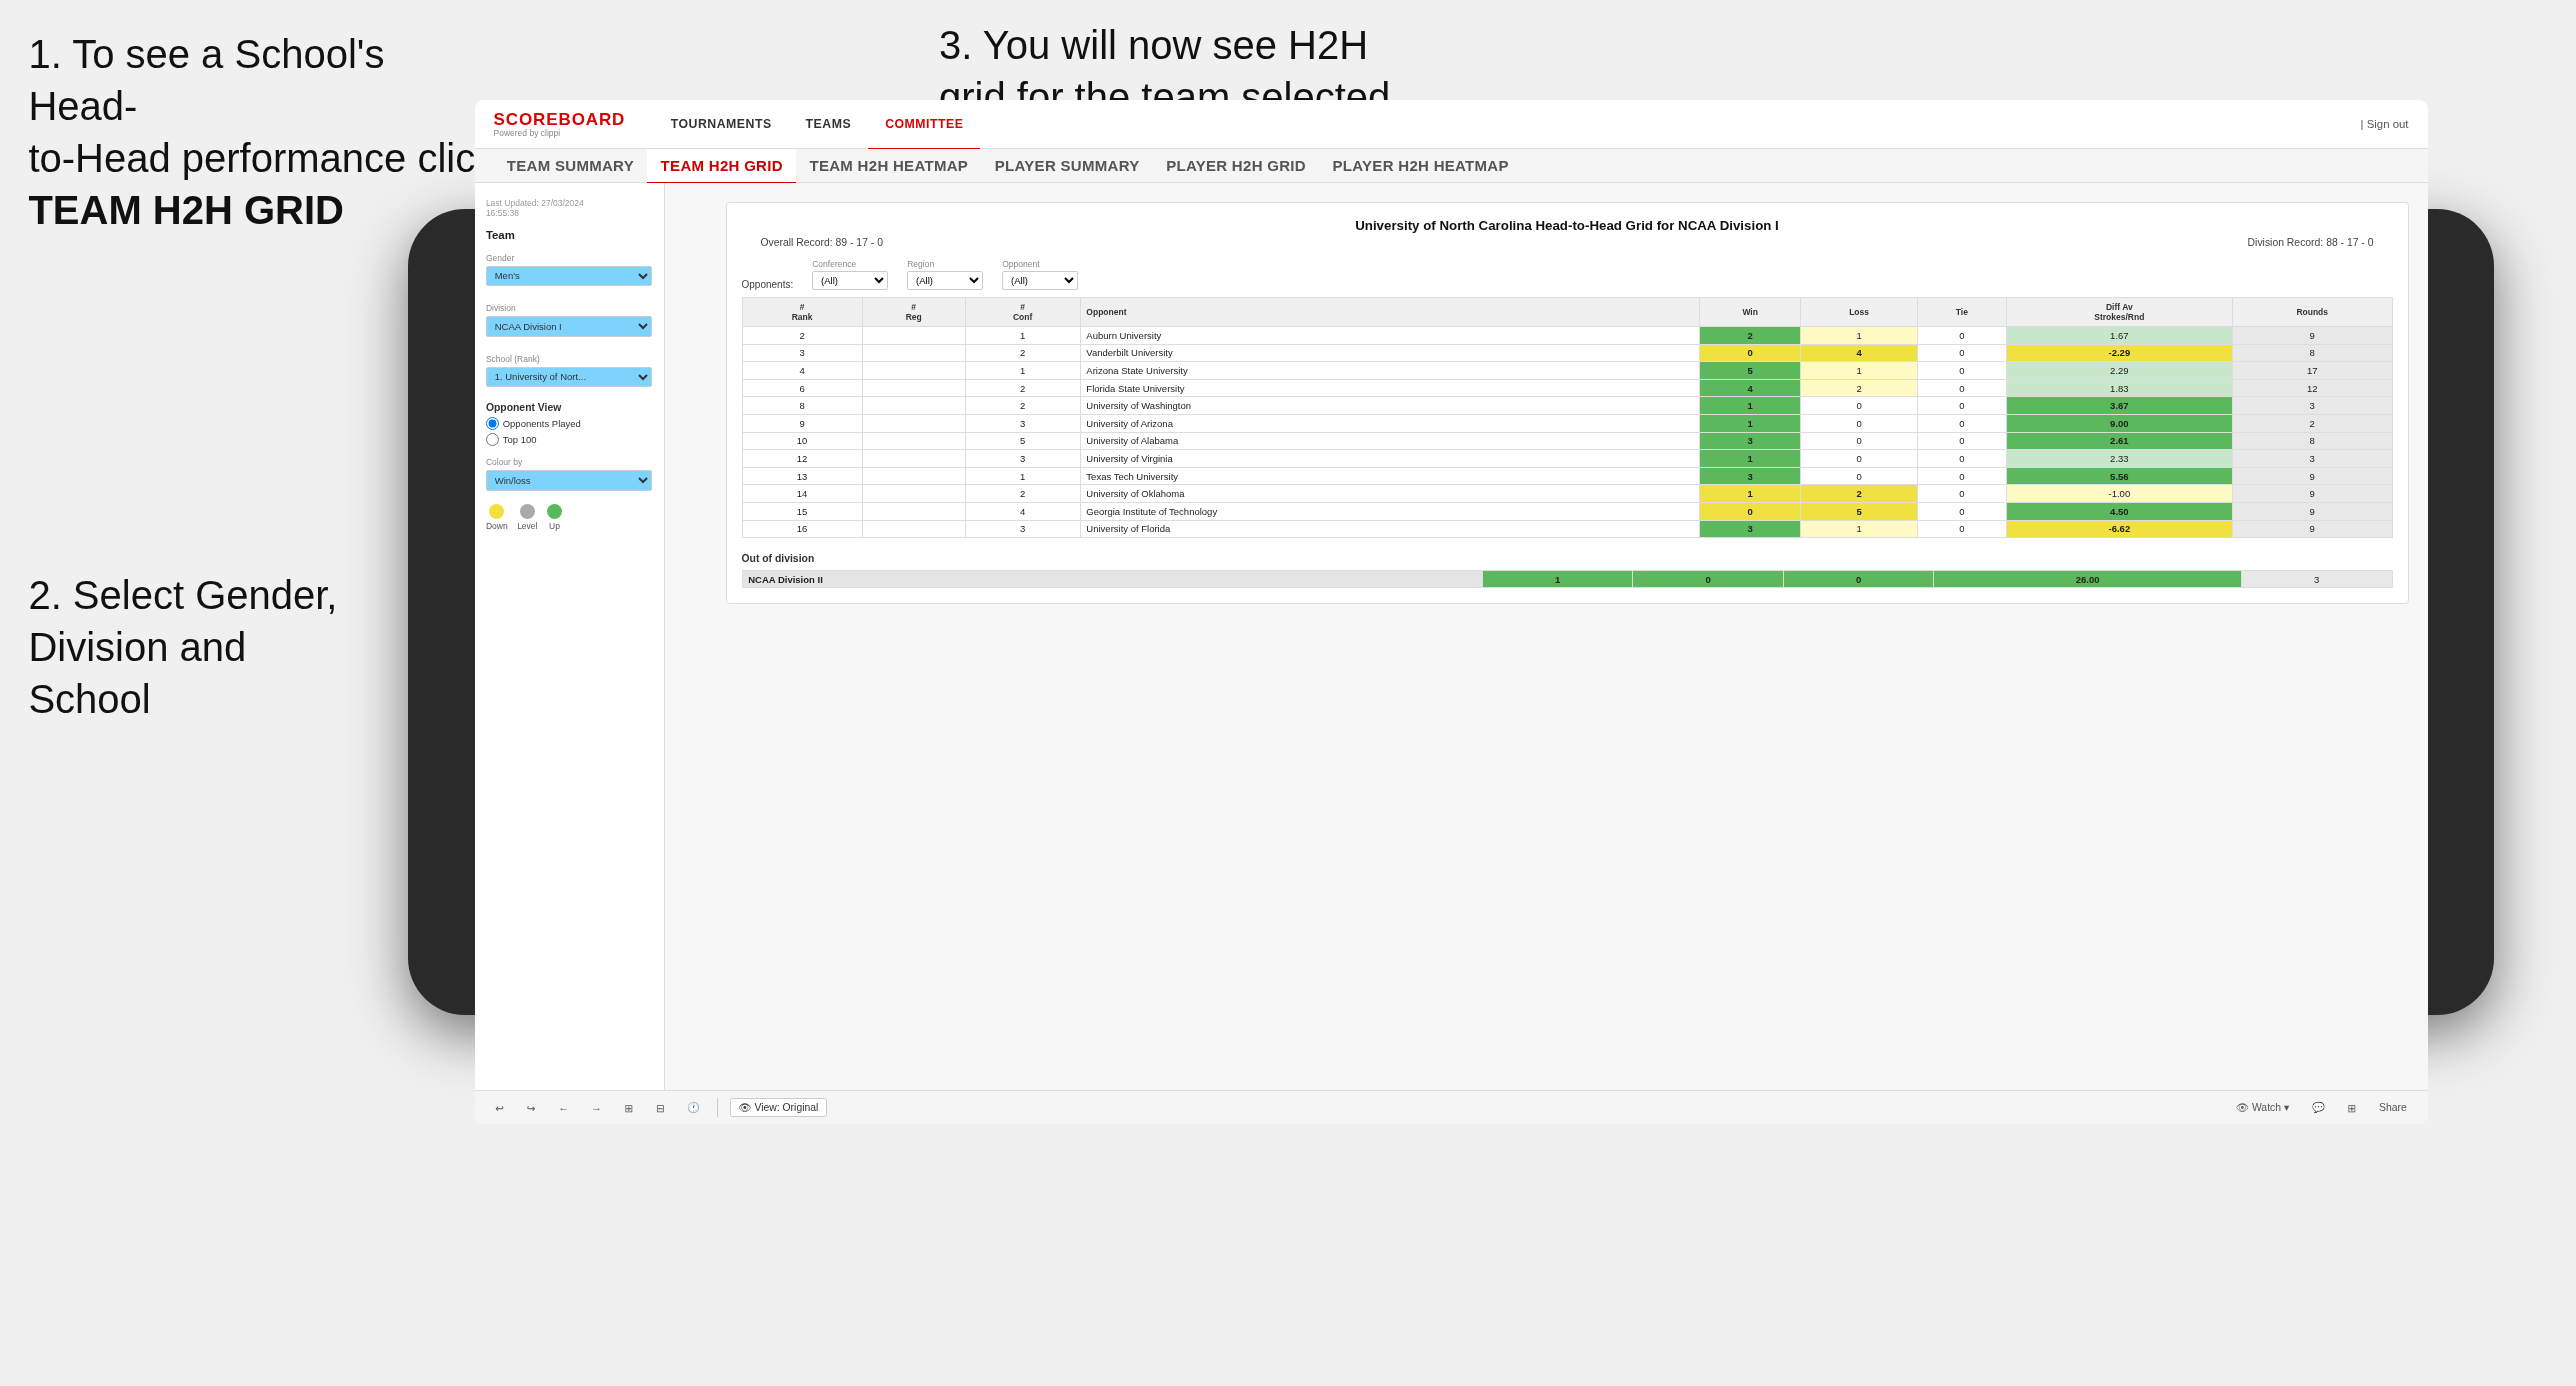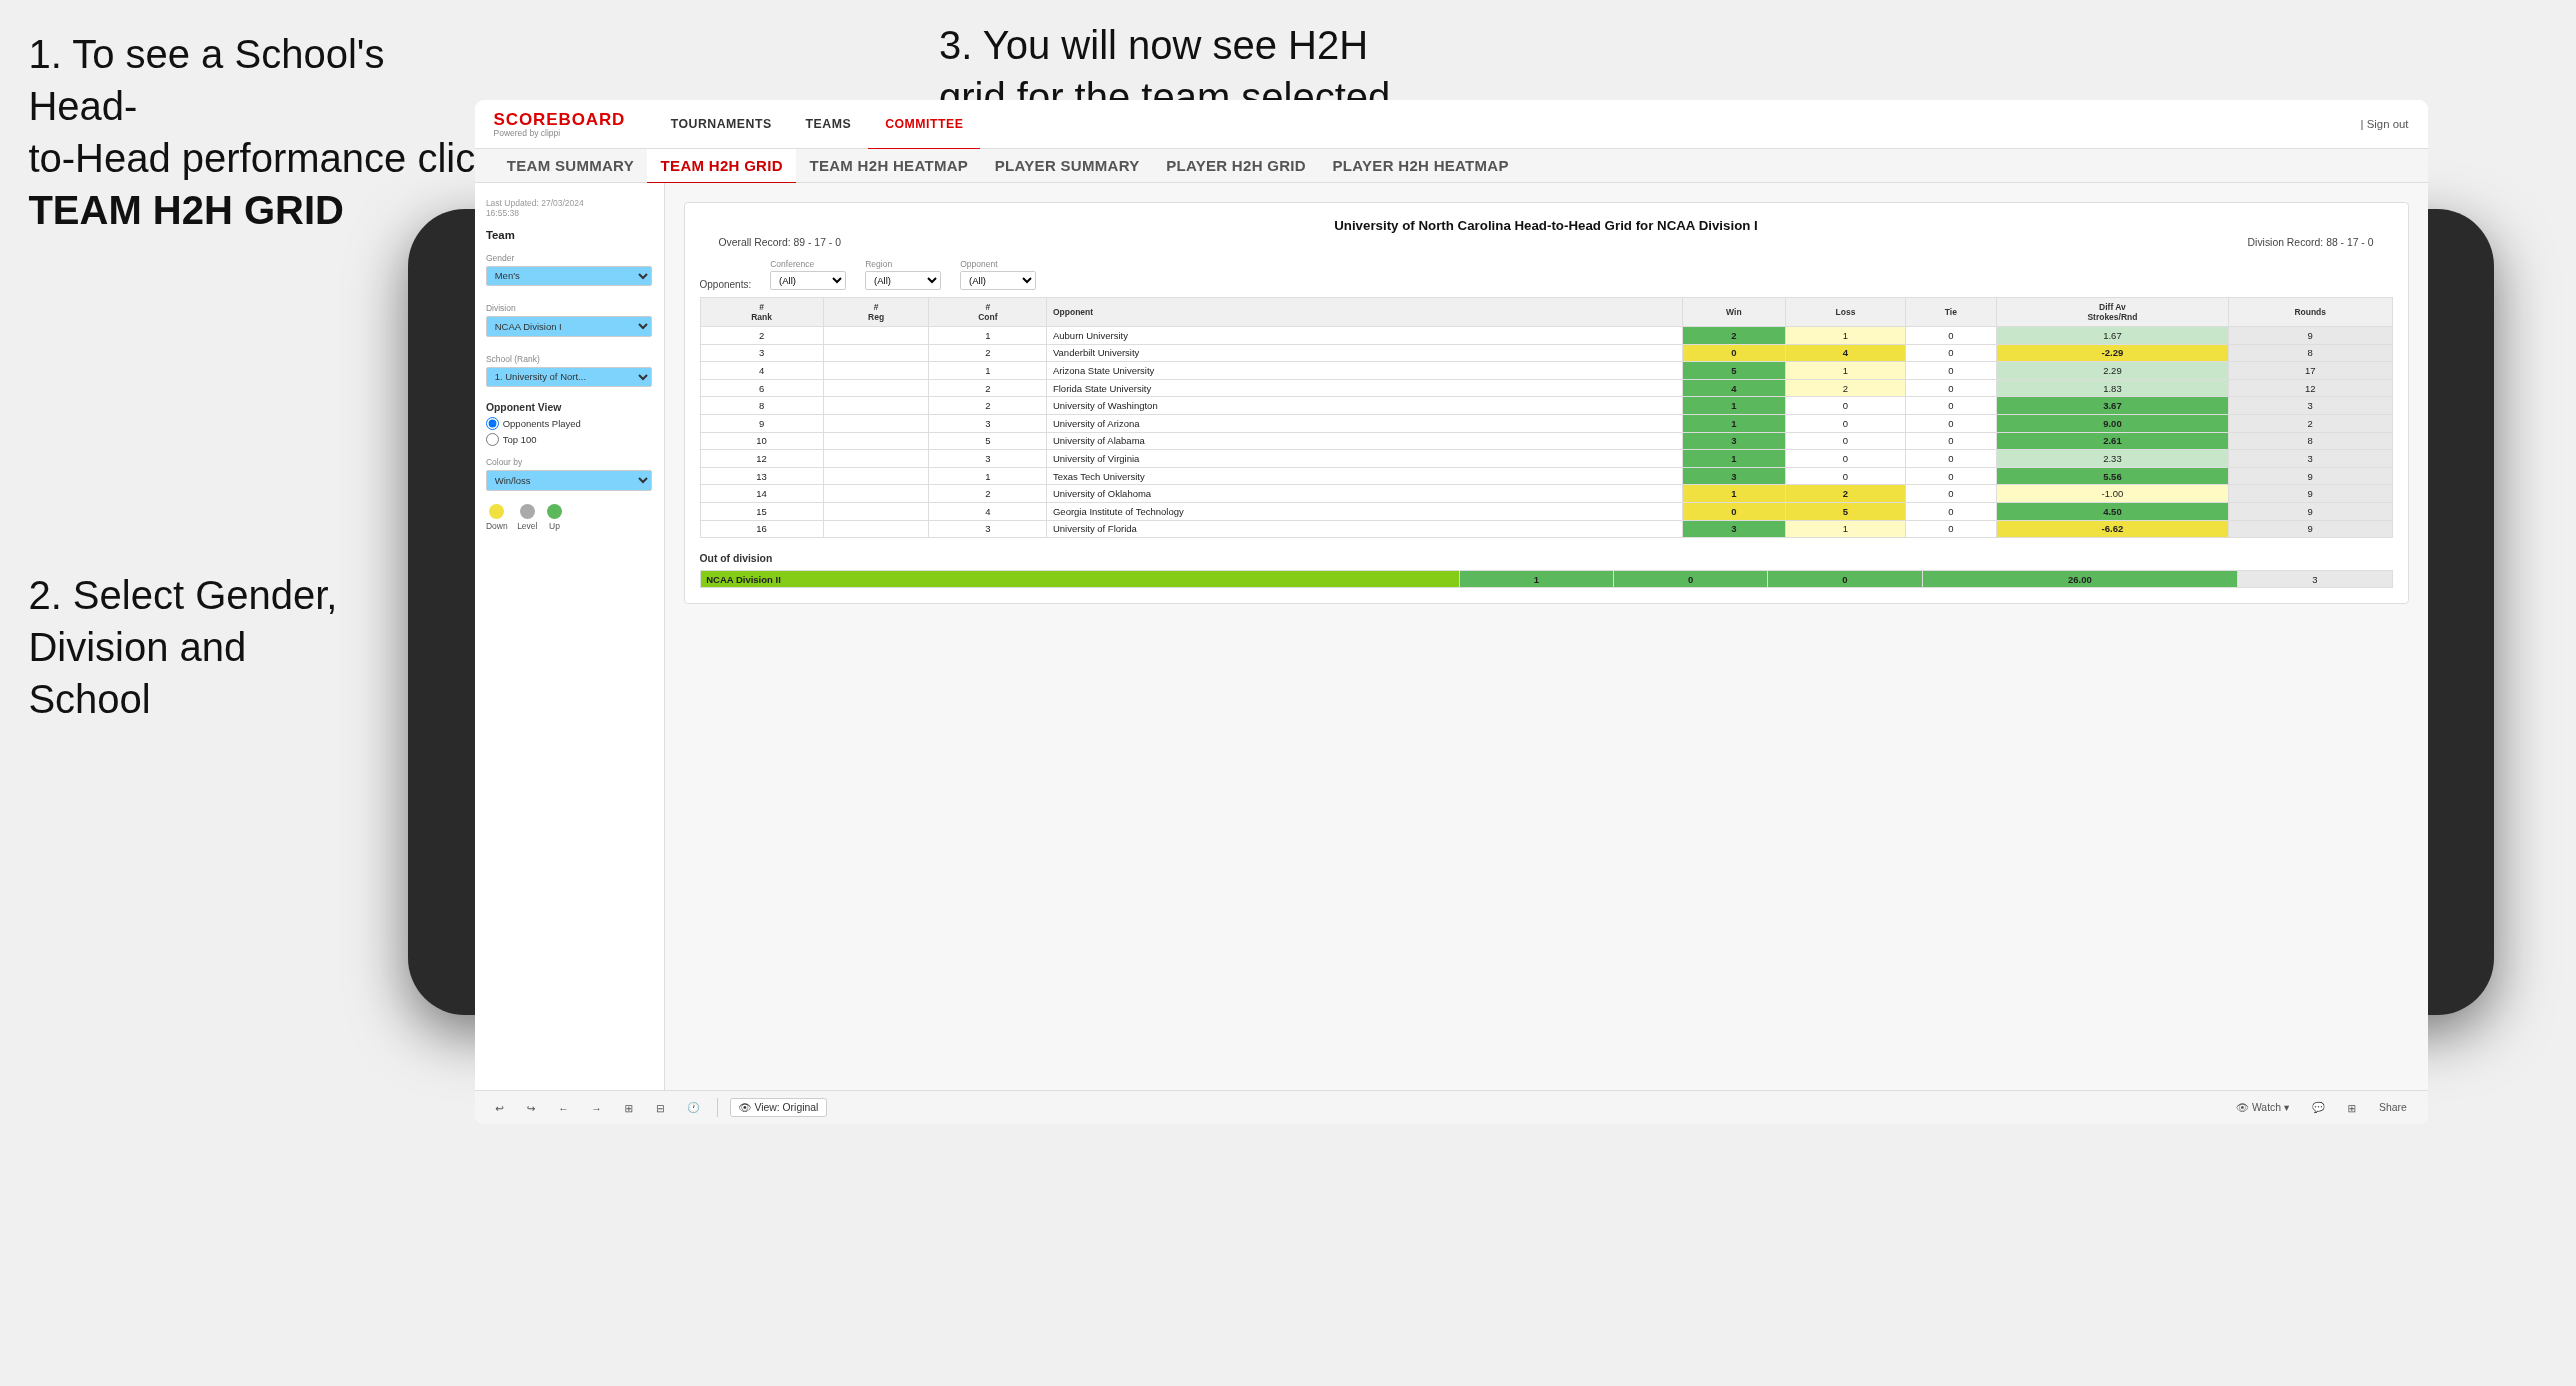--- a/index.html
+++ b/index.html
@@ -134,20 +134,21 @@
       border-bottom: 1.9px solid #c00;
       background: #fff;
     }
 
     
     .main-content {
       display: flex;
       flex: 1;
       overflow: hidden;
       background: #f7f7f7;
+      gap: 42px;
     }
 
     
     .sidebar {
       width: 190px;
       background: #fff;
       border-right: 0.9px solid #ddd;
       padding: 15px 11.4px;
       flex-shrink: 0;
       font-size: 10.4px;
@@ -659,21 +660,21 @@
       <td class="cell-rounds">9</td>
     </tr>
               </tbody>
           </table>
 
           <div class="out-of-division">
             <div class="out-label">Out of division</div>
             <table class="h2h-table">
               <tbody>
                 <tr>
-                  <td colspan="3" class="name-cell" style="background:#84cc16;font-weight:600;">NCAA Division II</td>
+                  <td colspan="3" class="name-cell" style="background:#e5e5e5;font-weight:600;">NCAA Division II</td>
                   <td class="cell-green">1</td>
                   <td class="cell-green">0</td>
                   <td class="cell-green">0</td>
                   <td class="cell-green">26.00</td>
                   <td class="cell-rounds">3</td>
                 </tr>
               </tbody>
             </table>
           </div>
         </div>

